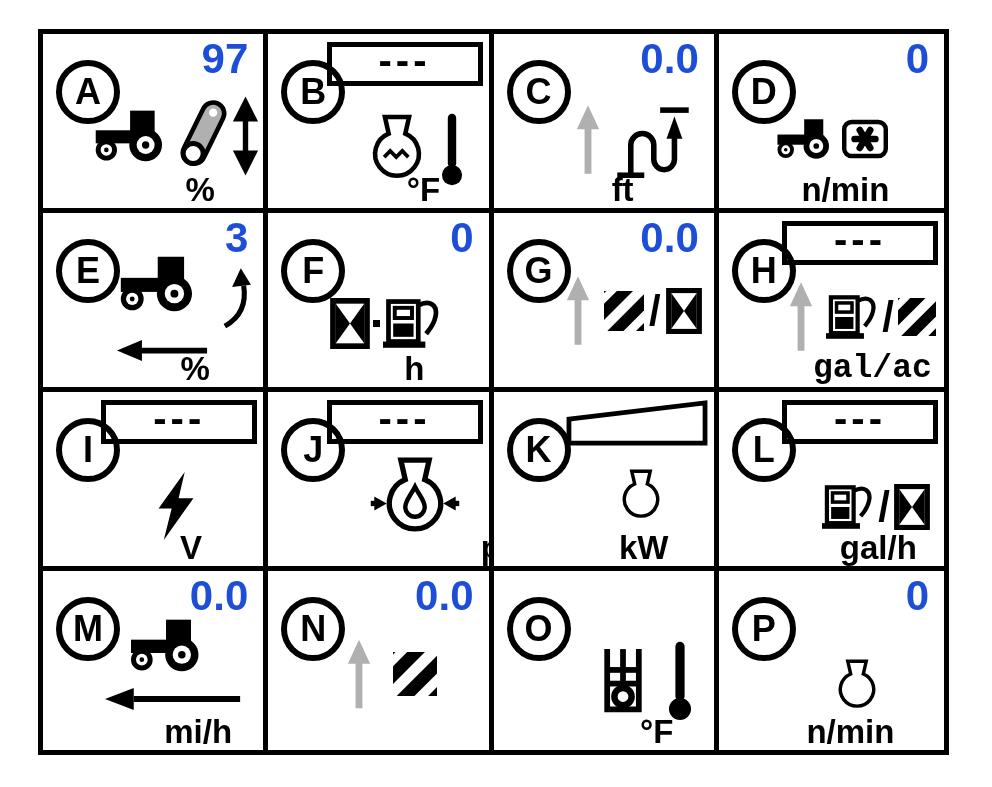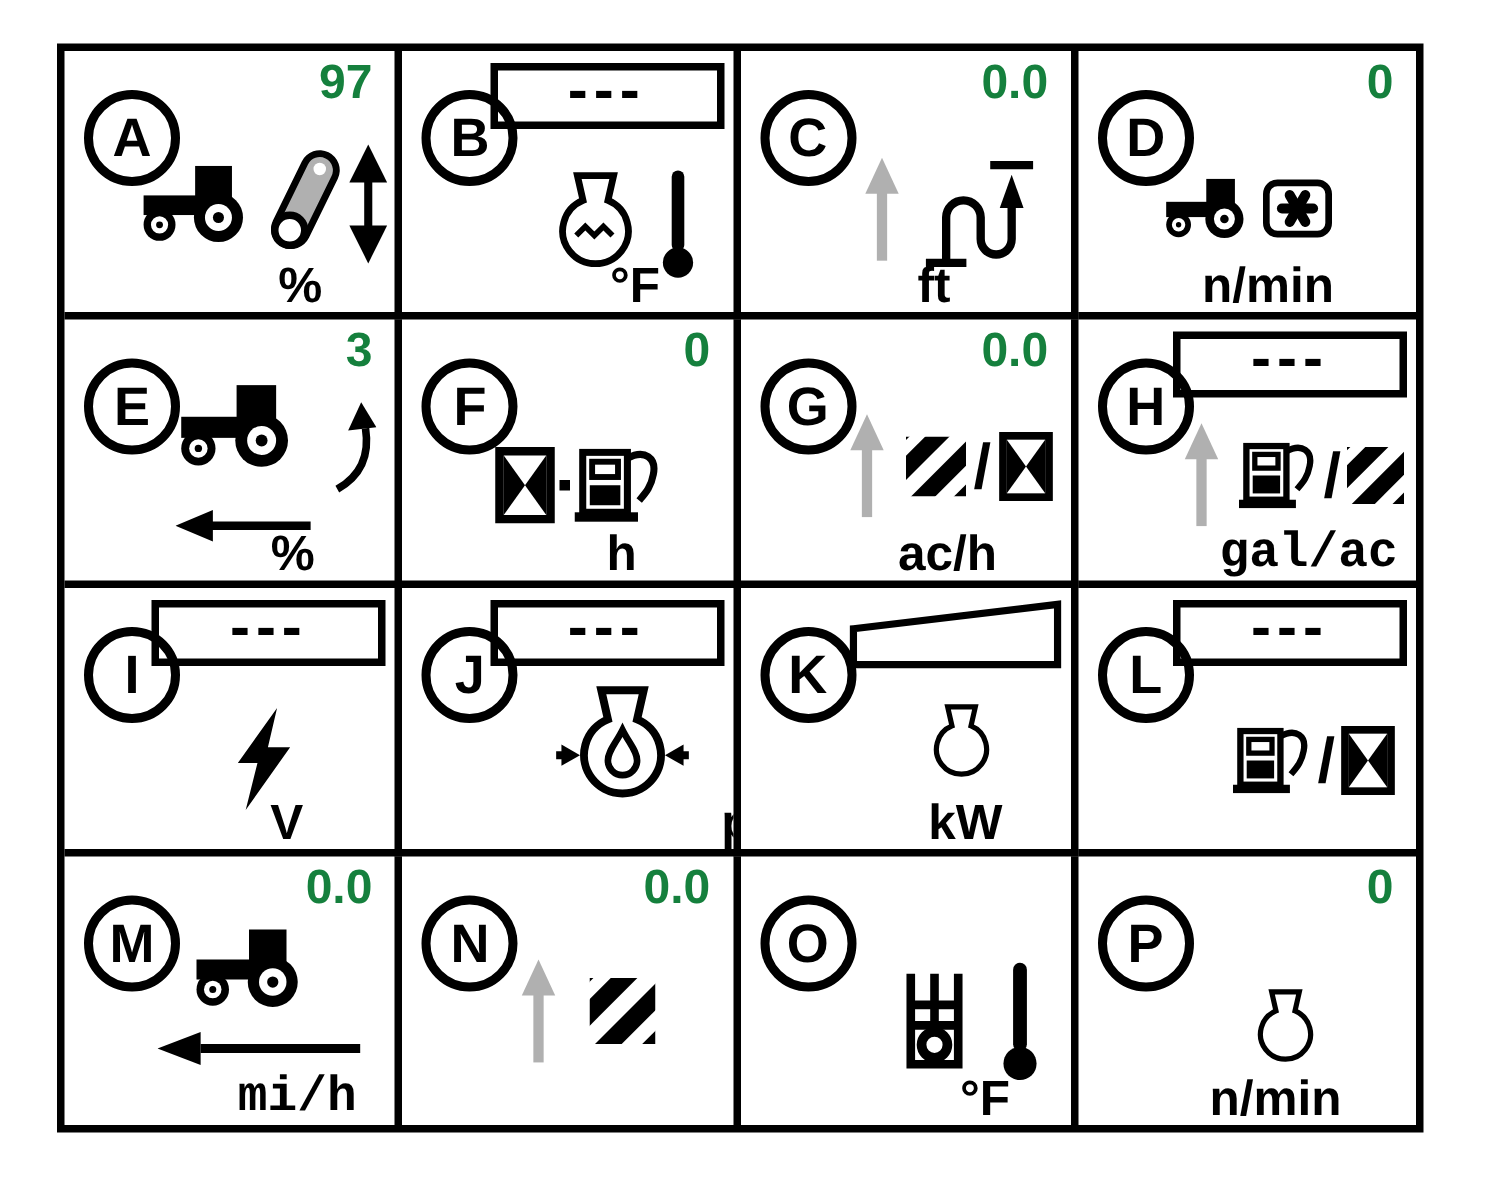--- a/index.html
+++ b/index.html
@@ -4,21 +4,21 @@
 <style>
   html,body{margin:0;padding:0;}
   body{width:992px;height:787px;background:#fff;font-family:"Liberation Sans",sans-serif;position:relative;overflow:hidden;}
   .grid{position:absolute;left:38px;top:29px;width:911px;height:726px;border:5px solid #000;box-sizing:border-box;
         display:grid;grid-template-columns:repeat(4,1fr);grid-template-rows:repeat(4,1fr);background:#fff;}
   .cell{position:relative;border-right:5px solid #000;border-bottom:5px solid #000;overflow:hidden;}
   .cell:nth-child(4n){border-right:none;}
   .cell:nth-child(n+13){border-bottom:none;}
   .circle{position:absolute;left:13px;top:26px;width:52px;height:52px;border:6px solid #000;border-radius:50%;
           display:flex;align-items:center;justify-content:center;font-size:36px;font-weight:bold;color:#000;}
-  .value{position:absolute;top:4px;right:15px;font-size:32px;font-weight:bold;line-height:1;color:#15803d;}
+  .value{position:absolute;top:4px;right:15px;font-size:42px;font-weight:bold;line-height:1;color:#1d4ed8;}
   .vbox{position:absolute;top:8px;right:6px;width:146px;height:34px;border:5px solid #000;
         display:flex;align-items:center;justify-content:center;font-size:40px;font-weight:bold;letter-spacing:4px;
         line-height:1;transform:none;color:#000;}
   .vbox span{transform:translateY(-4px);}
   .unit{position:absolute;bottom:0px;left:0;width:100%;text-align:center;font-size:33px;font-weight:bold;line-height:1.1;color:#000;}
   .icons{position:absolute;display:flex;align-items:center;}
   .slash{font-size:42px;font-weight:bold;margin:0 1px;line-height:1;color:#000;}
   .dot{width:7px;height:7px;background:#000;margin:0 3px;}
   svg{display:block;}
 </style>
@@ -202,21 +202,20 @@
             <line x1="22" y1="62" x2="64" y2="20"></line>
         </g>
       </svg>
       <div class="slash">/</div>
       <svg width="36" height="46" viewBox="0 0 42 54">
         <rect x="3" y="3" width="36" height="48" fill="#fff" stroke="#000" stroke-width="6"></rect>
         <polygon points="6,6 6,48 21,27" fill="#000"></polygon>
           <polygon points="36,6 36,48 21,27" fill="#000"></polygon>
       </svg>
     </div>
-    <div class="unit" style="transform:translateX(28px);">ac/h</div>
   </div>
 
   <div class="cell">
     <div class="circle">
         <span>H</span>
       </div>
     <div class="vbox">
         <span>---</span>
       </div>
     <div class="icons" style="right:8px;bottom:36px;gap:3px;">
@@ -316,20 +315,21 @@
         <rect x="13" y="31" width="26" height="17" fill="#000"></rect>
         <path d="M45,8 C60,0 70,8 67,22 C65,33 60,38 55,44" fill="none" stroke="#000" stroke-width="6"></path>
       </svg>
       <div class="slash">/</div>
       <svg width="36" height="46" viewBox="0 0 42 54">
         <rect x="3" y="3" width="36" height="48" fill="#fff" stroke="#000" stroke-width="6"></rect>
         <polygon points="6,6 6,48 21,27" fill="#000"></polygon>
           <polygon points="36,6 36,48 21,27" fill="#000"></polygon>
       </svg>
     </div>
+    <div class="unit" style="transform:translateX(47px);">gal/h</div>
   </div>
 
   <div class="cell">
     <div class="circle">
         <span>M</span>
       </div>
     <div class="value">0.0</div>
     <div class="icons" style="right:18px;bottom:32px;">
       <div style="position:relative;width:140px;height:100px;">
         <svg width="84" height="55" viewBox="0 0 100 66" style="position:absolute;left:24px;top:0;">
@@ -341,21 +341,21 @@
           <circle cx="15" cy="50" r="13" fill="#000"></circle>
             <circle cx="15" cy="50" r="7" fill="#fff"></circle>
             <circle cx="15" cy="50" r="2.8" fill="#000"></circle>
         </svg>
         <svg width="138" height="26" viewBox="0 0 96 26" preserveAspectRatio="none" style="position:absolute;left:0;bottom:6px;">
           <line x1="20" y1="13" x2="94" y2="13" stroke="#000" stroke-width="6"></line>
           <polygon points="0,13 20,2 20,24" fill="#000"></polygon>
         </svg>
       </div>
     </div>
-    <div class="unit" style="transform:translateX(45px);font-family:Liberation Mono, monospace;">mi/h</div>
+    <div class="unit" style="transform:translateX(45px);">mi/h</div>
   </div>
 
   <div class="cell">
     <div class="circle">
         <span>N</span>
       </div>
     <div class="value">0.0</div>
     <div class="icons" style="right:52px;bottom:40px;gap:22px;">
       <svg width="24" height="72" viewBox="0 0 28 80">
         <rect x="10" y="24" width="8" height="56" fill="#b0b0b0"></rect>

